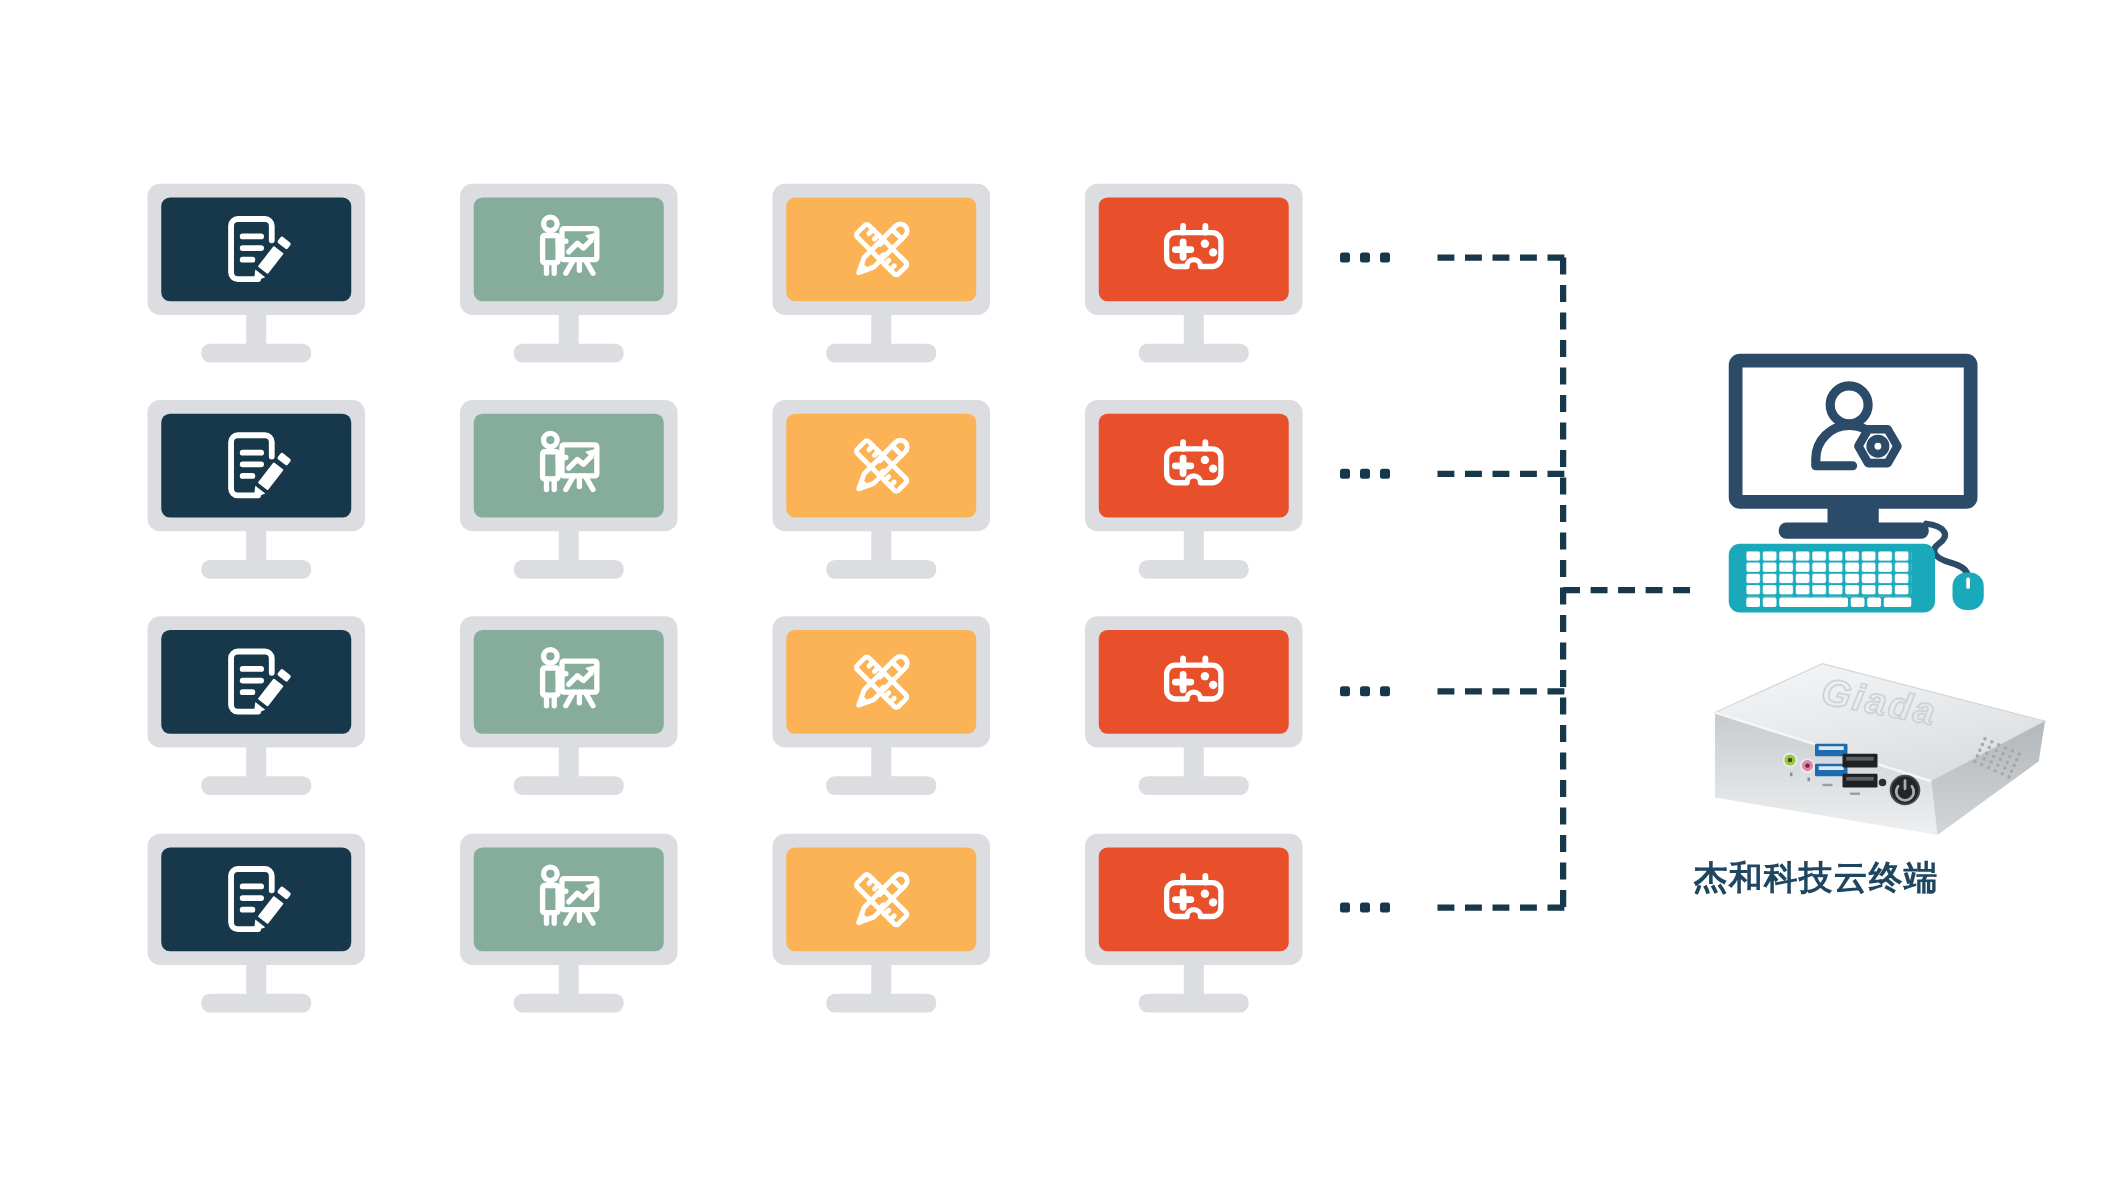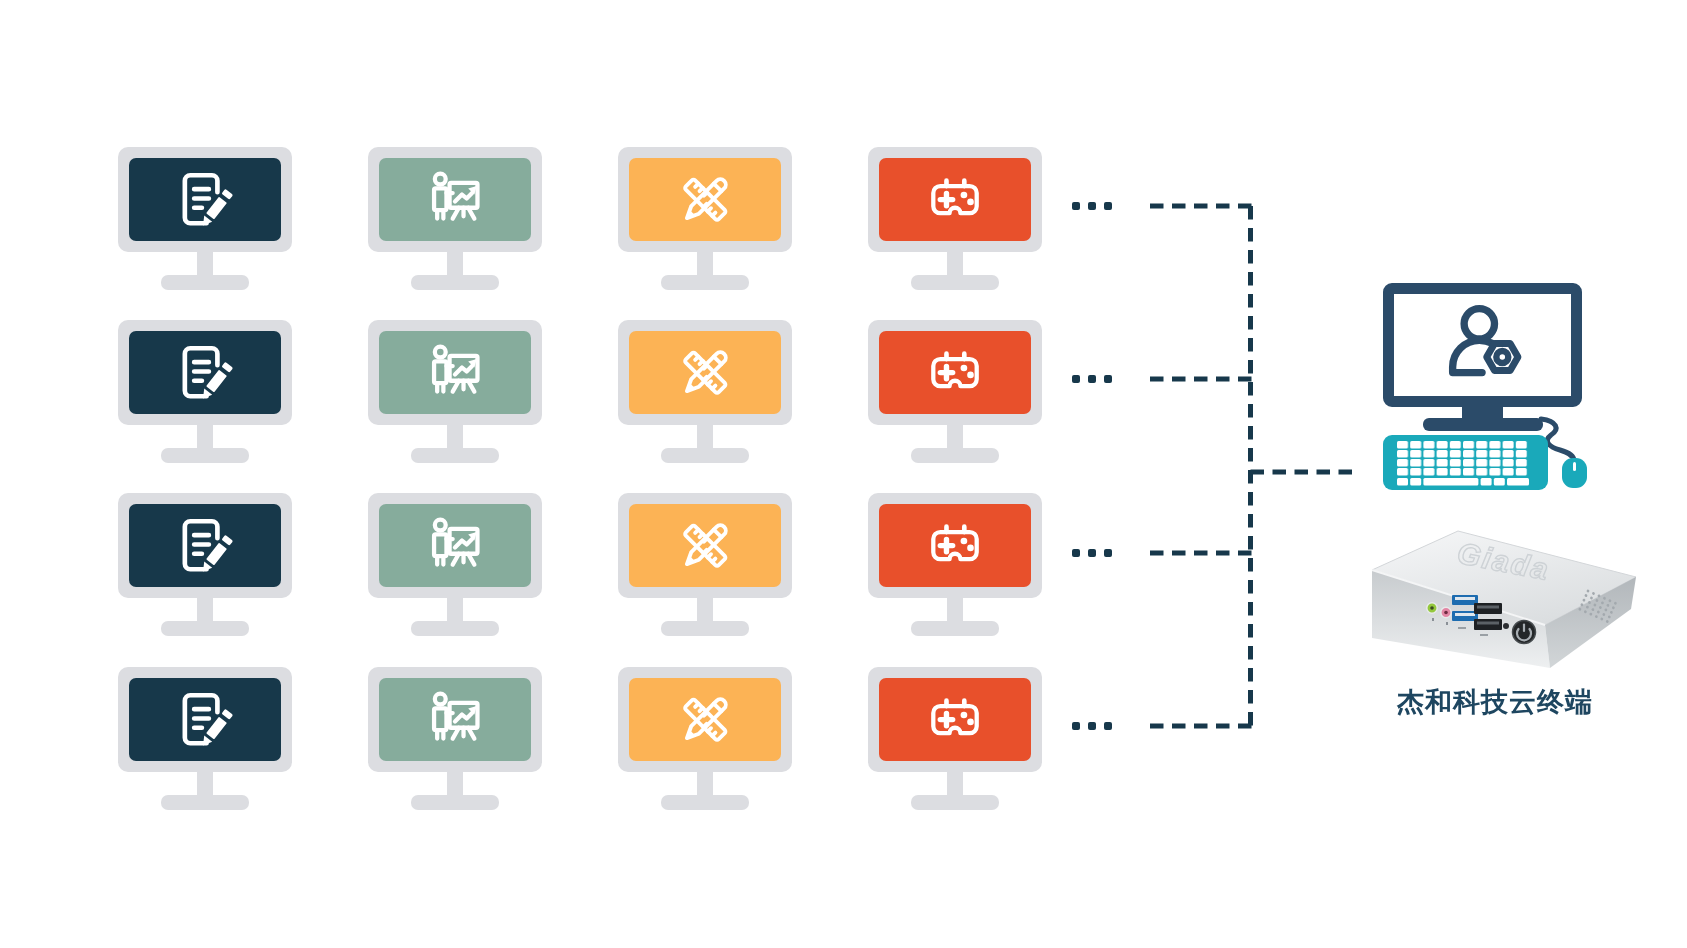--- a/index.html
+++ b/index.html
@@ -19,21 +19,21 @@
           display:flex;align-items:center;justify-content:center;}
   .client-monitor .icon{width:92px;height:92px;color:#2B4B69;}
   .client-neck{position:absolute;left:1462px;top:405px;width:41px;height:16px;background:#2B4B69;}
   .client-base{position:absolute;left:1423px;top:418px;width:120px;height:13px;background:#2B4B69;border-radius:6px;}
   .keyboard{position:absolute;left:1383px;top:435px;width:165px;height:55px;border-radius:9px;}
   .mouse{position:absolute;left:1562px;top:458px;width:25px;height:30px;border-radius:11px;}
   .mouse-slot{position:absolute;left:11px;top:4px;width:3px;height:9px;background:#ffffff;border-radius:2px;}
   
   .overlay{position:absolute;left:0;top:0;width:1687px;height:948px;pointer-events:none;}
   .device-svg{position:absolute;left:1360px;top:519px;width:292px;height:165px;}
-  .device-label{position:absolute;left:1355px;top:684px;width:280px;text-align:center;
+  .device-label{position:absolute;left:1355px;top:684px;width:280px;
           font-size:27px;font-weight:bold;letter-spacing:1px;color:#1E4660;}
   .hidden-defs{position:absolute;width:0;height:0;overflow:hidden;}
 </style>
 </head>
 <body>
 
 <svg class="hidden-defs" aria-hidden="true">
   <defs>
     <symbol id="icon-doc" viewBox="0 0 80 80">
       <g fill="none" stroke="currentColor" stroke-width="6" stroke-linecap="round" stroke-linejoin="round">

